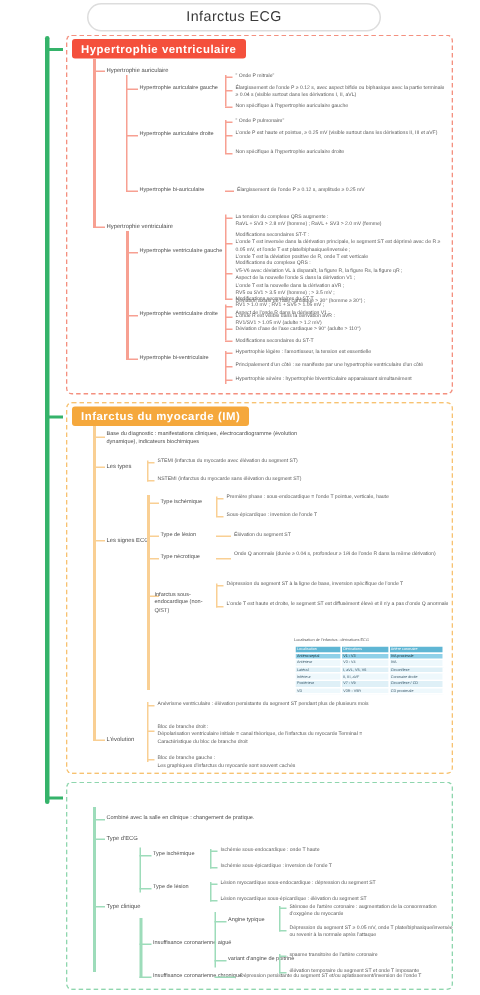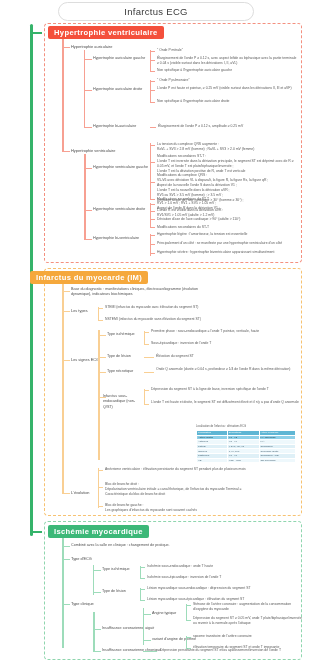--- a/index.html
+++ b/index.html
@@ -209,21 +209,21 @@
 
   <div class="ln red v" style="left:150px; top:234px; height:22px;"></div>
   <div class="ln red h" style="left:150px; top:235px; width:5px;"></div>
   <div class="ln red h" style="left:150px; top:244px; width:5px;"></div>
   <div class="ln red h" style="left:150px; top:253px; width:5px;"></div>
   <div class="node lv3" style="left:157px; top:232px; width:142px;">Hypertrophie légère : l'amortisseur, la tension est essentielle</div>
   <div class="node lv3" style="left:157px; top:241px; width:142px;">Principalement d'un côté : se manifeste par une hypertrophie ventriculaire d'un côté</div>
   <div class="node lv3" style="left:157px; top:250px; width:142px;">Hypertrophie sévère : hypertrophie biventriculaire apparaissant simultanément</div>
 
   <div class="frame orange" style="left:44px; top:268px; width:258px; height:248px;"></div>
-  <div class="badge orange" style="left:30px; top:271px;">Infarctus du myocarde (IM)</div>
+  <div class="badge orange" style="left:48px; top:271px;">Infarctus du myocarde (IM)</div>
 
   <div class="ln orange v thick" style="left:62px; top:284px; height:210px;"></div>
   <div class="ln orange h" style="left:62px; top:291px; width:8px;"></div>
   <div class="ln orange h" style="left:62px; top:311px; width:8px;"></div>
   <div class="ln orange h" style="left:62px; top:360px; width:8px;"></div>
   <div class="ln orange h" style="left:62px; top:493px; width:8px;"></div>
 
   <div class="node lv2" style="left:71px; top:287px; width:130px;">Base du diagnostic : manifestations cliniques, électrocardiogramme (évolution dynamique), indicateurs biochimiques</div>
   <div class="node lv1" style="left:71px; top:308px;">Les types</div>
   <div class="node lv1" style="left:71px; top:357px;">Les signes ECG</div>
@@ -311,21 +311,20 @@
   <div class="ln orange h" style="left:98px; top:470px; width:5px;"></div>
   <div class="ln orange h" style="left:98px; top:487px; width:5px;"></div>
   <div class="ln orange h" style="left:98px; top:506px; width:5px;"></div>
   <div class="node lv3" style="left:105px; top:467px; width:150px;">Anévrisme ventriculaire : élévation persistante du segment ST pendant plus de plusieurs mois</div>
   <div class="node lv3" style="left:105px; top:482px; width:150px;">Bloc de branche droit :
 Dépolarisation ventriculaire initiale = canal théorique, de l'infarctus du myocarde Terminal = Caractéristique du bloc de branche droit</div>
   <div class="node lv3" style="left:105px; top:503px; width:150px;">Bloc de branche gauche :
 Les graphiques d'infarctus du myocarde sont souvent cachés</div>
 
   <div class="frame green" style="left:44px; top:521px; width:258px; height:139px;"></div>
-  <div class="badge green" style="left:48px; top:525px;">Ischémie myocardique</div>
 
   <div class="ln green v thick" style="left:62px; top:538px; height:110px;"></div>
   <div class="ln green h" style="left:62px; top:546px; width:8px;"></div>
   <div class="ln green h" style="left:62px; top:559px; width:8px;"></div>
   <div class="ln green h" style="left:62px; top:604px; width:8px;"></div>
 
   <div class="node lv2" style="left:71px; top:543px; width:140px;">Combiné avec la salle en clinique : changement de pratique.</div>
   <div class="node lv1" style="left:71px; top:556px;">Type d'ECG</div>
   <div class="node lv1" style="left:71px; top:601px;">Type clinique</div>
 

